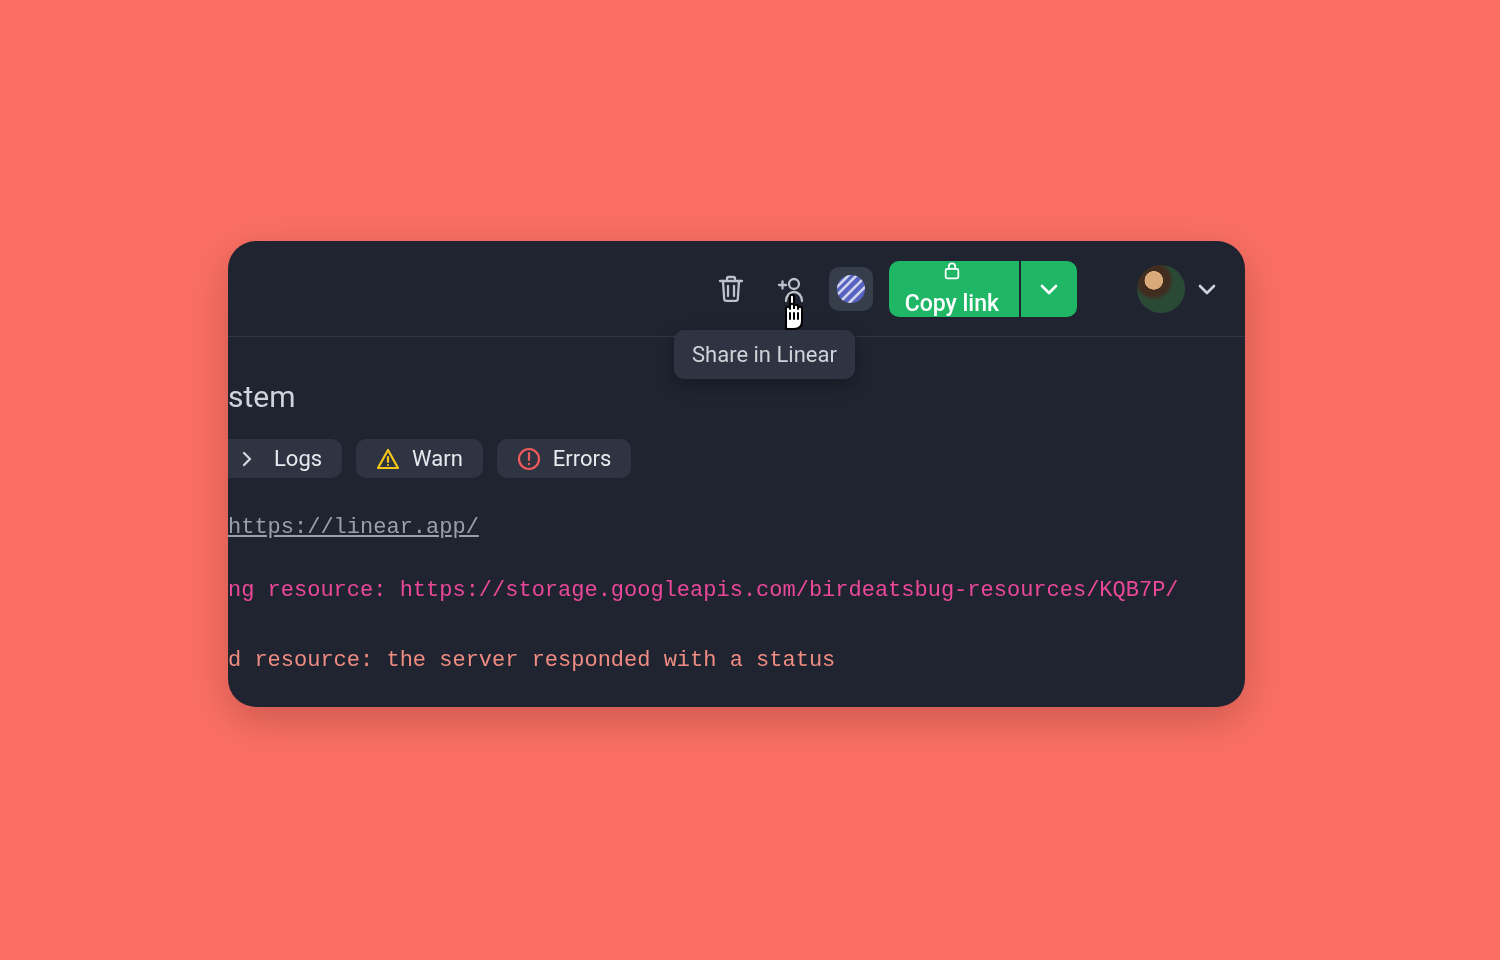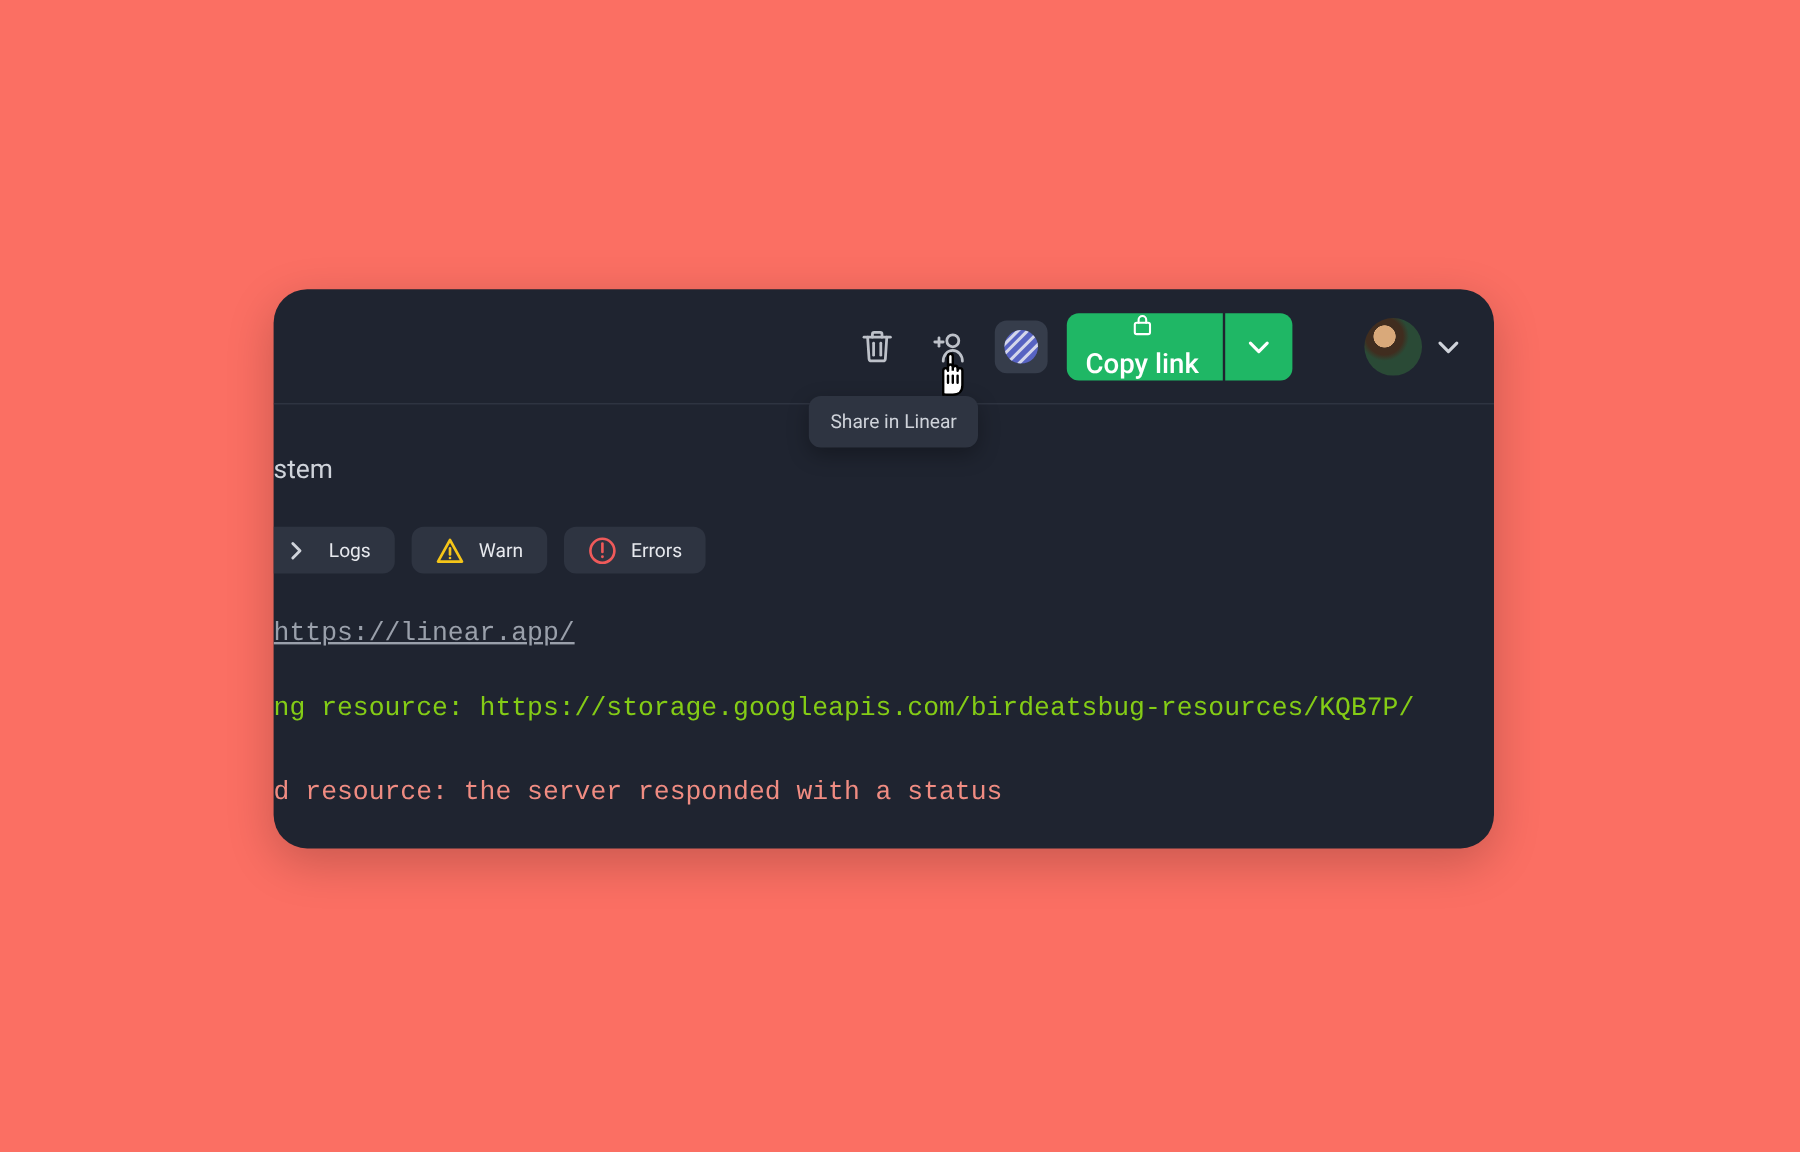--- a/index.html
+++ b/index.html
@@ -78,77 +78,77 @@
     .avatar {
       width: 48px;
       height: 48px;
       border-radius: 50%;
       background: radial-gradient(circle at 35% 32%, #d9a97a 0 20%, #402d1f 21% 34%, #2a4a36 45% 100%);
     }
     .tooltip {
       position: absolute;
       background: #2e3441;
       color: #cfd3da;
-      font-size: 16px;
+      font-size: 22px;
       padding: 12px 18px;
       border-radius: 10px;
       left: 446px;
       top: 89px;
       box-shadow: 0 6px 18px rgba(0,0,0,0.3);
       white-space: nowrap;
     }
     .cursor {
       position: absolute;
       left: 549px;
       top: 50px;
       z-index: 10;
       pointer-events: none;
     }
     .body-area {
       padding: 0;
       position: relative;
     }
     .crumb {
       color: #cfd3da;
-      font-size: 22px;
+      font-size: 30px;
       position: absolute;
       left: 0;
       top: 42px;
       padding-left: 0;
     }
     .tabs {
       position: absolute;
       left: 0;
       top: 102px;
       display: flex;
       gap: 14px;
     }
     .tab {
       background: #2e3441;
       height: 39px;
       border-radius: 10px;
       display: flex;
       align-items: center;
       gap: 12px;
       color: #e7e9ee;
-      font-size: 16px;
+      font-size: 22px;
       padding: 0 20px;
     }
     .tab.first { border-radius: 0 10px 10px 0; padding-left: 12px; }
     .console {
       position: absolute;
       left: 0;
       top: 172px;
       font-family: "SFMono-Regular", Consolas, "Liberation Mono", Menlo, monospace;
       font-size: 22px;
       line-height: 1.7;
       white-space: nowrap;
     }
     .console .link { color: #9aa0ab; text-decoration: underline; }
-    .console .line1 { color: #84cc16; margin-top: 26px; }
+    .console .line1 { color: #ec4899; margin-top: 26px; }
     .console .line2 { color: #f08c82; margin-top: 32px; }
     svg { display: block; }
   </style>
 </head>
 <body>
 
 <div class="card">
 
   <div class="toolbar">
 

